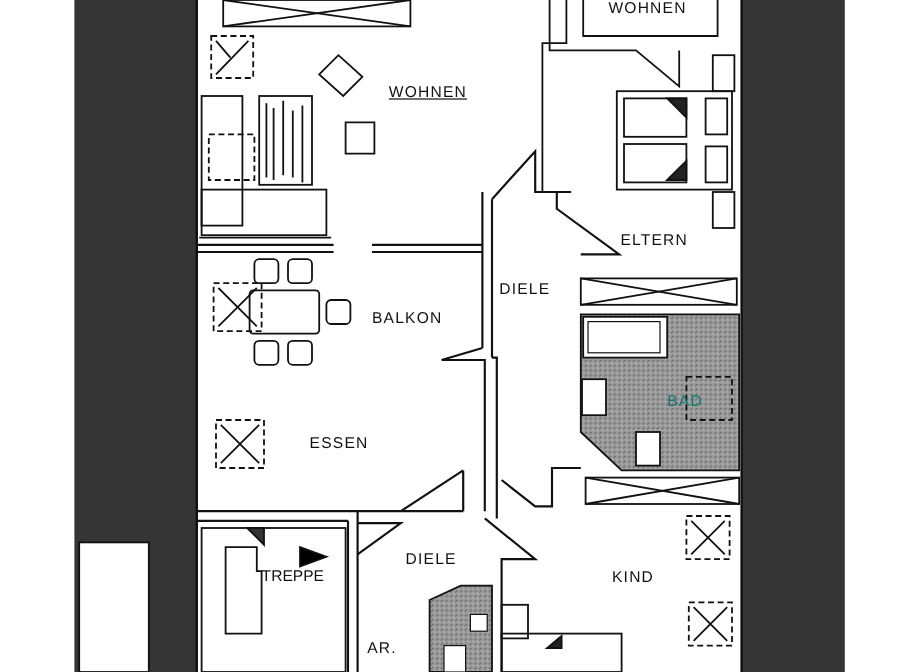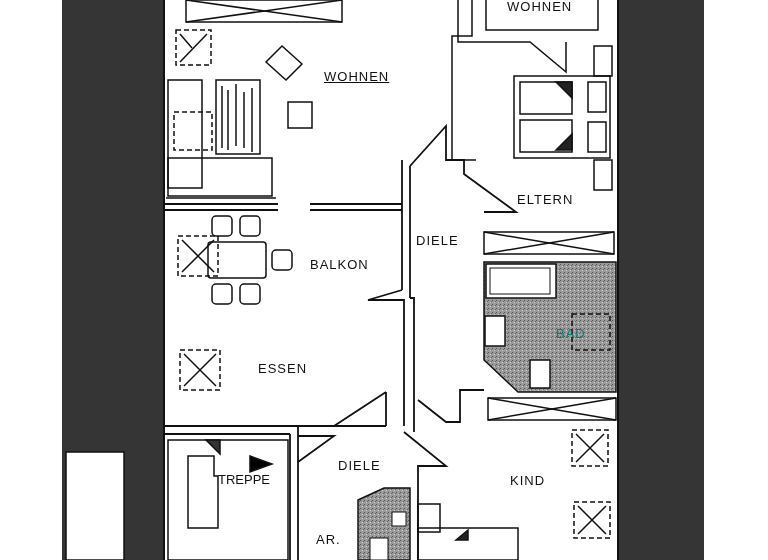--- a/index.html
+++ b/index.html
@@ -140,14 +140,14 @@
   <span class="lbl" style="left:324px;top:69px;text-decoration:underline;">WOHNEN</span>
   <span class="lbl" style="left:507px;top:-1px;">WOHNEN</span>
   <span class="lbl" style="left:517px;top:192px;">ELTERN</span>
   <span class="lbl" style="left:416px;top:233px;">DIELE</span>
   <span class="lbl" style="left:310px;top:257px;">BALKON</span>
   <span class="lbl" style="left:556px;top:326px;color:#0f766e;">BAD</span>
   <span class="lbl" style="left:258px;top:361px;">ESSEN</span>
   <span class="lbl" style="left:218px;top:472px;letter-spacing:0;">TREPPE</span>
   <span class="lbl" style="left:338px;top:458px;">DIELE</span>
   <span class="lbl" style="left:493px;top:473px;margin-left:17px;">KIND</span>
-  <span class="lbl" style="left:316px;top:532px;">AR.</span>
+  <span class="lbl" style="left:306px;top:532px;">AR.</span>
 </div>
 
 </body></html>

